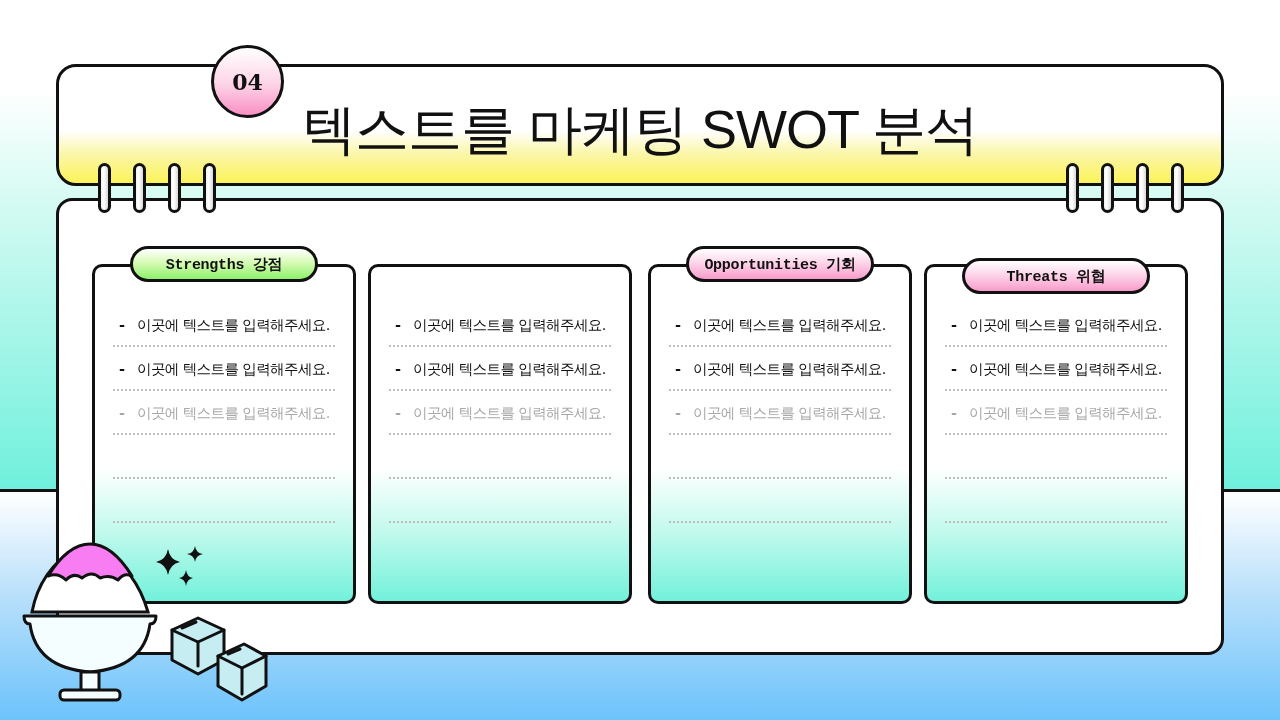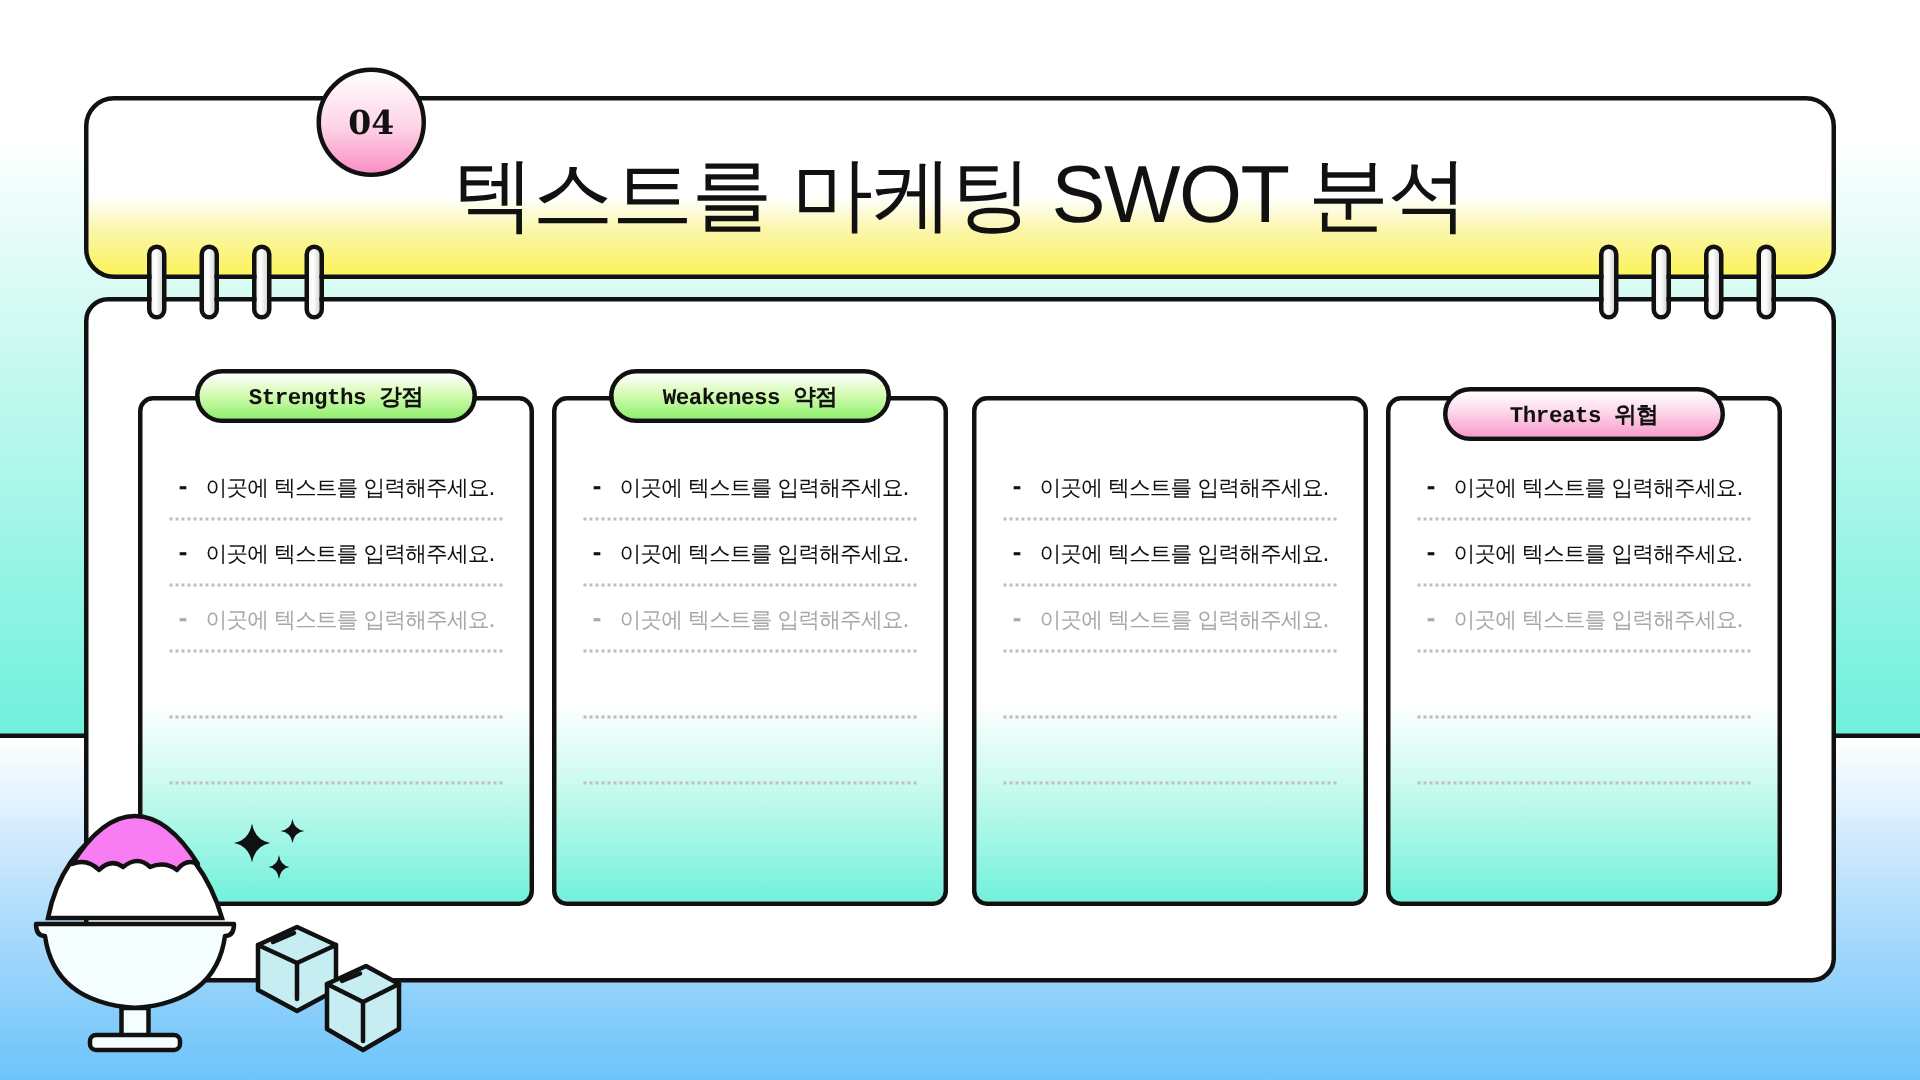--- a/index.html
+++ b/index.html
@@ -112,40 +112,40 @@
     <div class="swot-row faded">
         <span class="dash">-</span>
         <span>이곳에 텍스트를 입력해주세요.</span>
       </div>
     <div class="swot-row"></div>
     <div class="swot-row"></div>
   </div>
 </div>
 
 <div class="swot-col" style="left:368px;">
-  <div class="swot-tag tag-green" style="width:188px;">Weakeness 약점</div>
   <div class="swot-list">
     <div class="swot-row">
         <span class="dash">-</span>
         <span>이곳에 텍스트를 입력해주세요.</span>
       </div>
     <div class="swot-row">
         <span class="dash">-</span>
         <span>이곳에 텍스트를 입력해주세요.</span>
       </div>
     <div class="swot-row faded">
         <span class="dash">-</span>
         <span>이곳에 텍스트를 입력해주세요.</span>
       </div>
     <div class="swot-row"></div>
     <div class="swot-row"></div>
   </div>
 </div>
 
 <div class="swot-col" style="left:648px;">
+  <div class="swot-tag tag-pink" style="width:188px;">Opportunities 기회</div>
   <div class="swot-list">
     <div class="swot-row">
         <span class="dash">-</span>
         <span>이곳에 텍스트를 입력해주세요.</span>
       </div>
     <div class="swot-row">
         <span class="dash">-</span>
         <span>이곳에 텍스트를 입력해주세요.</span>
       </div>
     <div class="swot-row faded">

